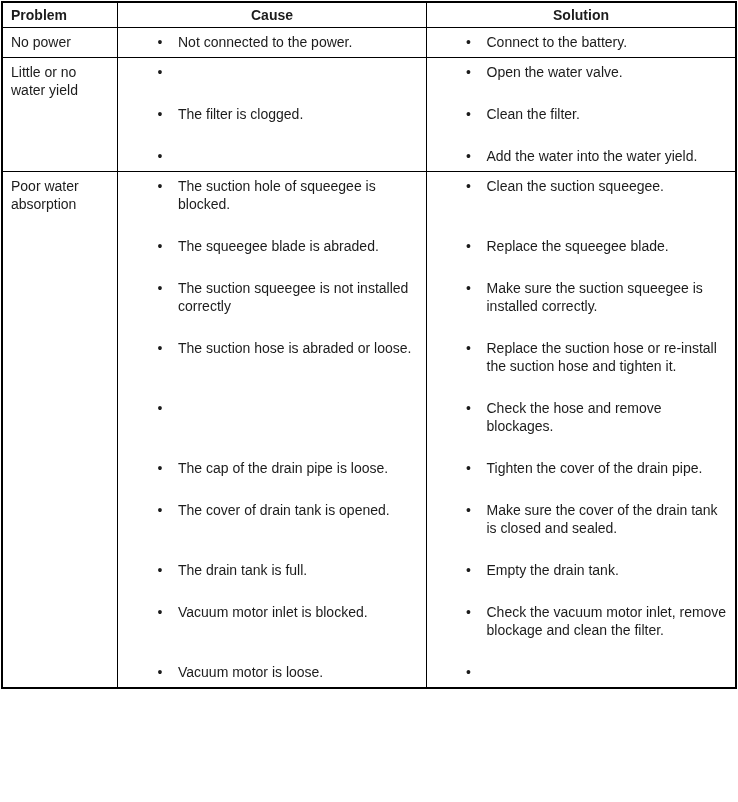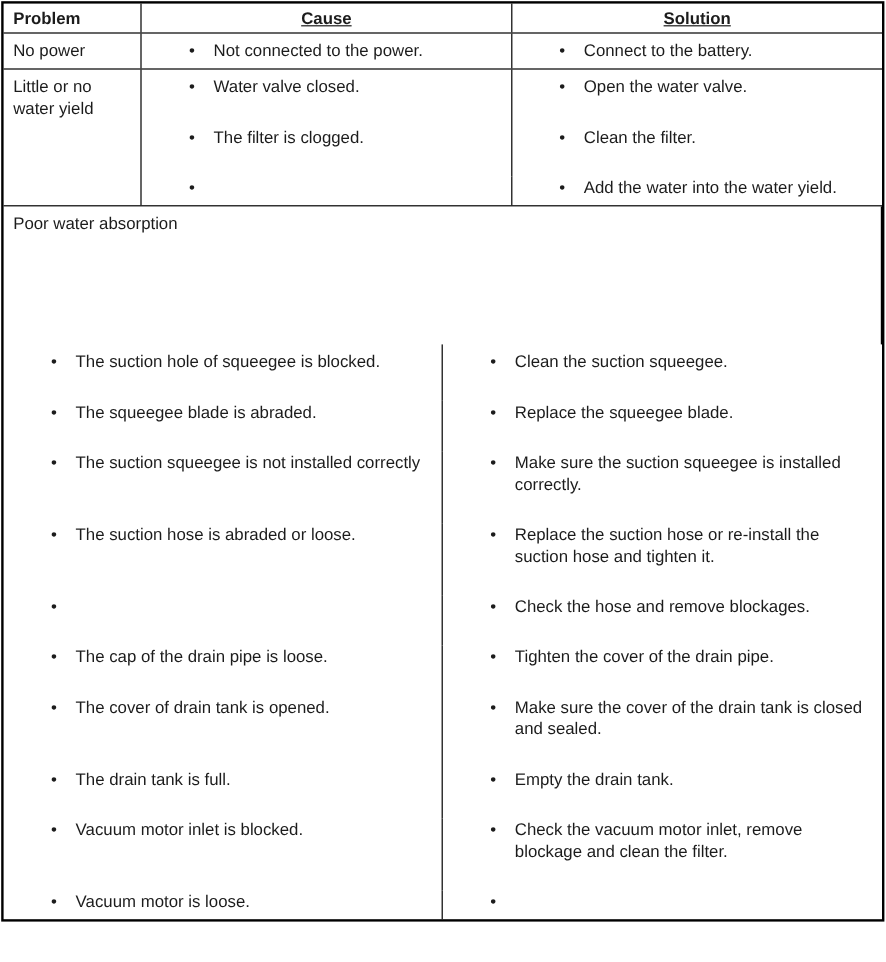--- a/index.html
+++ b/index.html
@@ -29,30 +29,29 @@
   }
   .th { padding: 3px 8px; }
   .th-problem {
     flex: 0 0 115px;
     border-right: 1px solid #000;
     text-align: left;
   }
   .th-cause, .th-solution {
     flex: 1 1 0;
     text-align: center;
-    text-decoration: underline;
   }
   .th-cause { border-right: 1px solid #000; }
   
   .trow {
     display: flex;
     border-bottom: 1px solid #000;
     justify-content: space-between;
   }
-  .trow:last-child { border-bottom: none; flex-direction: column; }
+  .trow:last-child { border-bottom: none; }
   .col-problem {
     flex: 0 0 115px;
     border-right: 1px solid #000;
     padding: 5px 8px;
     font-size: 14px;
     line-height: 18px;
   }
   .pairs {
     flex: 1 1 0;
     display: flex;
@@ -114,21 +113,20 @@
         </div>
       </div>
     </div>
 
     <div class="trow">
       <div class="col-problem">Little or no water yield</div>
       <div class="pairs">
         <div class="pair">
           <div class="pair-cell cause-cell">
             <span class="bullet">•</span>
-            <span class="item-text">Water valve closed.</span>
           </div>
           <div class="pair-cell solution-cell">
             <span class="bullet">•</span>
             <span class="item-text">Open the water valve.</span>
           </div>
         </div>
         <div class="pair">
           <div class="pair-cell cause-cell">
             <span class="bullet">•</span>
             <span class="item-text">The filter is clogged.</span>

